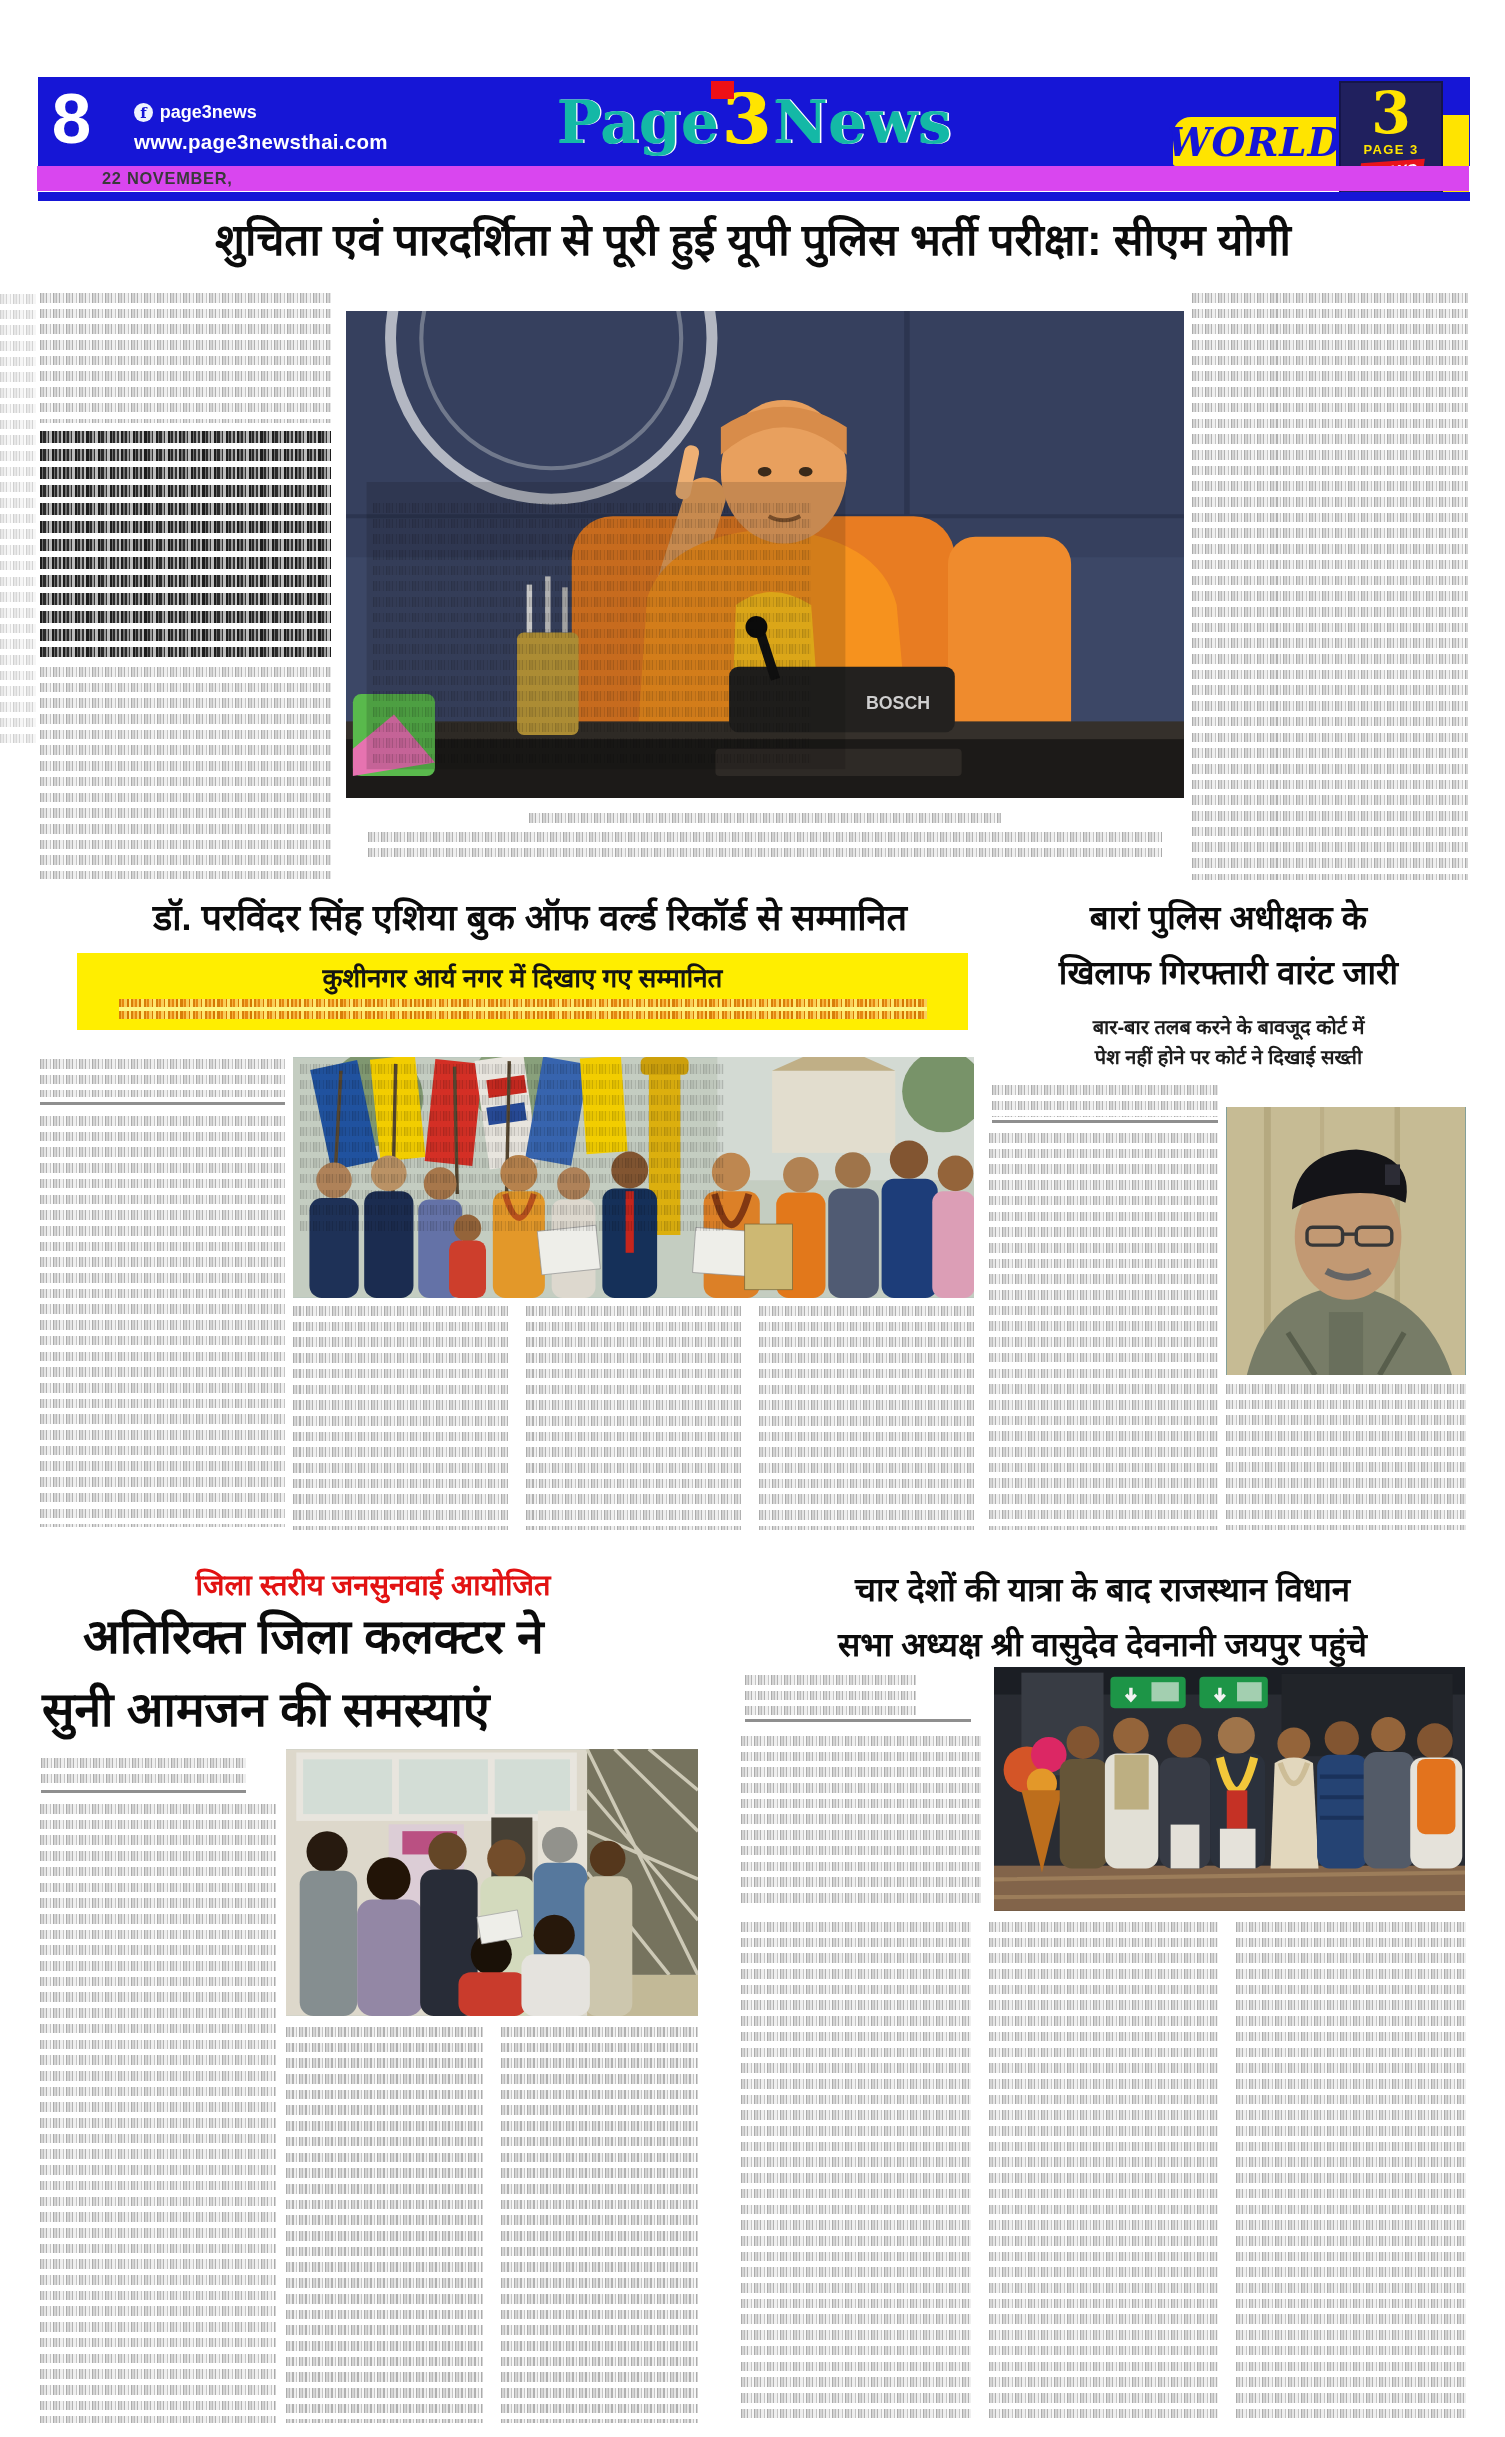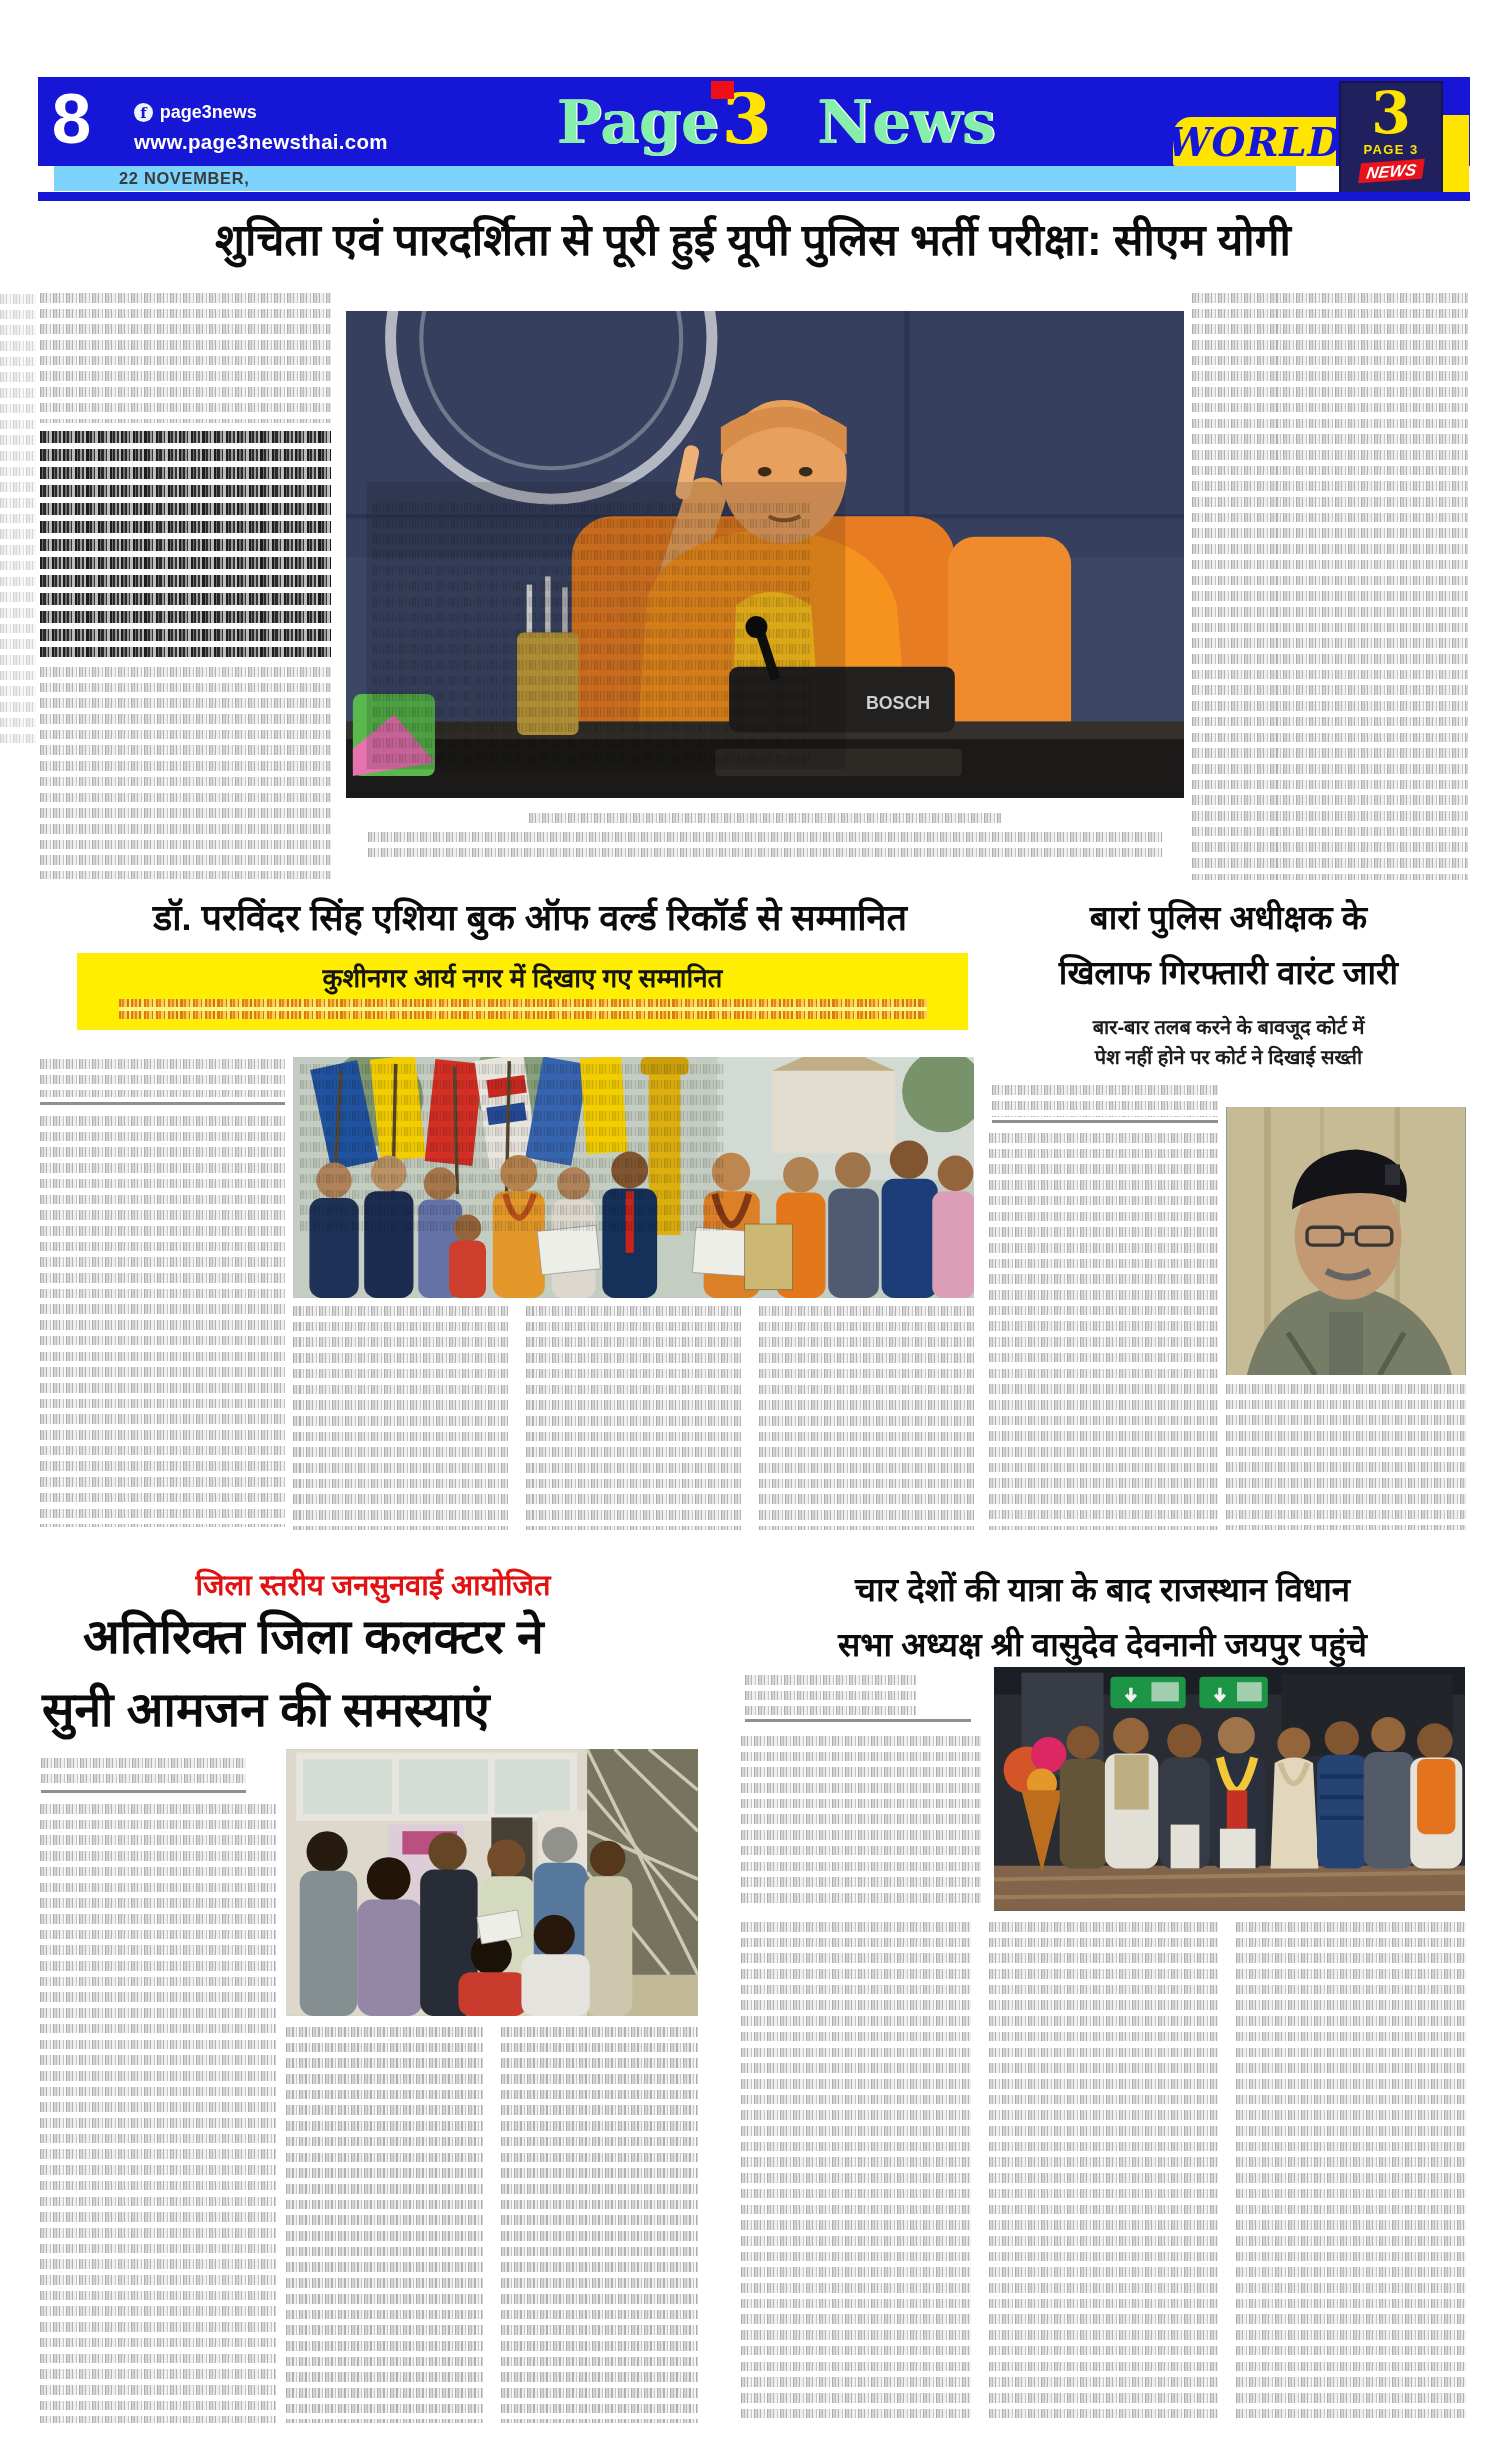--- a/index.html
+++ b/index.html
@@ -8,32 +8,32 @@
 
   
   .masthead{position:absolute;left:38px;top:77px;width:1432px;height:89px;background:#1616d6;}
   .pagenum{position:absolute;left:13.7px;top:1.4px;color:#fff;font-size:71px;font-weight:bold;line-height:82px;}
   .social-row{position:absolute;left:96px;top:25px;display:flex;align-items:center;gap:6.8px;}
   .fb-icon{width:19px;height:19px;border-radius:50%;background:#eef3ff;position:relative;}
   .fb-icon::after{content:"f";position:absolute;left:6.2px;top:0.7px;color:#1616d6;font-weight:bold;font-size:15px;font-family:"DejaVu Serif",serif;}
   .social-label{color:#fff;font-size:18px;font-weight:bold;}
   .site-url{position:absolute;left:96px;top:53px;color:#fff;font-size:20.5px;font-weight:bold;letter-spacing:0.3px;}
   .masthead-title{position:absolute;left:0;right:0;top:4.1px;text-align:center;font-family:"DejaVu Serif","Liberation Serif",serif;font-weight:bold;font-size:60px;line-height:75px;white-space:nowrap;}
-  .mt-white{color:#86efac;text-shadow:1.4px 0 0 #fff;margin-left:44px;}
+  .mt-white{color:#14b8a6;text-shadow:1.4px 0 0 #fff;}
   .mt-three{color:#ffe400;font-size:70px;position:relative;padding:0 2.7px;text-shadow:1.4px 0 0 #ffe400;}
   .mt-flag{position:absolute;left:-8.2px;top:4.1px;width:23px;height:18px;background:#ee1016;}
   .world-tab{position:absolute;right:134px;top:40px;width:163px;height:49px;background:#ffe400;border-radius:18px 0 0 2.7px;display:flex;align-items:center;justify-content:center;}
   .world-label{color:#1616d6;font-size:39px;font-weight:bold;font-family:"DejaVu Serif","Liberation Serif",serif;font-style:italic;letter-spacing:0.7px;}
   .corner-backdrop{position:absolute;left:1365px;top:115px;width:104px;height:81px;background:#ffe400;}
   .corner-logo{position:absolute;left:1339px;top:81px;width:100px;height:115px;background:#20205e;border:2.1px solid #15154a;display:flex;flex-direction:column;align-items:center;}
   .cl-big{color:#ffe400;font-size:57px;font-weight:bold;line-height:59px;font-family:"DejaVu Serif",serif;}
   .cl-line1{color:#ffe400;font-size:13px;font-weight:bold;letter-spacing:1.4px;}
   .cl-news{margin-top:4.1px;background:#e8131b;color:#fff;font-style:italic;font-weight:bold;font-size:16.4px;padding:0.7px 6.8px;transform:skew(-12deg) rotate(-4deg);}
 
-  .date-strip{position:absolute;left:54px;top:166px;width:1242px;height:25px;background:#7dd3fc;}
+  .date-strip{position:absolute;left:37px;top:166px;width:1432px;height:25px;background:#d946ef;}
   .date-text{position:absolute;left:65px;top:3.4px;color:#3a3a3a;font-size:16.4px;font-weight:bold;letter-spacing:0.7px;filter:blur(0.7px);}
   .blue-rule{position:absolute;left:38px;top:192px;width:1432px;height:9px;background:#1616d6;}
 
   
   .devh{font-weight:bold;color:#0b0b0b;text-align:center;}
   .lead-headline{position:absolute;left:41px;top:204px;width:1424px;font-size:44px;line-height:71px;white-space:nowrap;}
   .award-headline{position:absolute;left:68px;top:888px;width:924px;font-size:36px;line-height:59px;white-space:nowrap;}
   .award-subbox{position:absolute;left:77px;top:953px;width:891px;height:77px;background:#ffee00;}
   .award-subhead{margin:5.5px auto 0;font-size:26px;font-weight:bold;color:#141414;text-align:center;}
   .warrant-headline{position:absolute;left:991px;top:890px;width:475px;font-size:33px;line-height:55px;}

